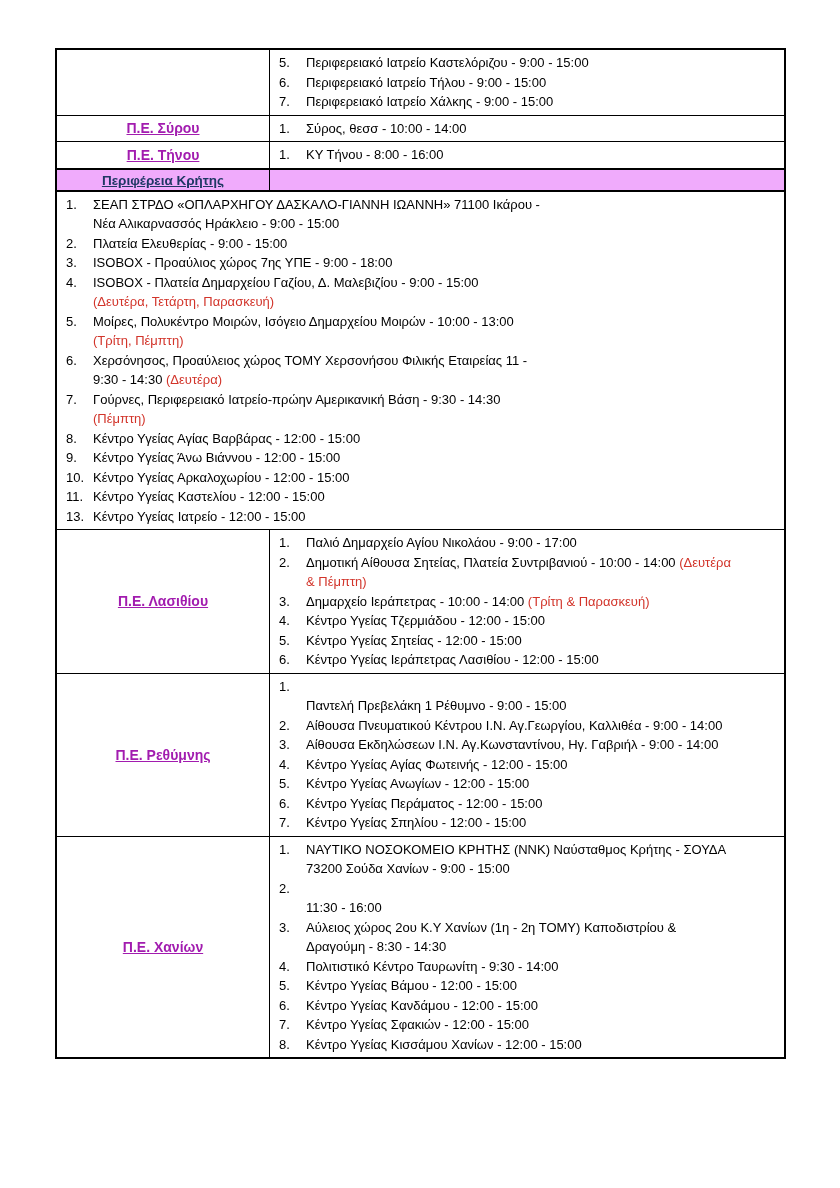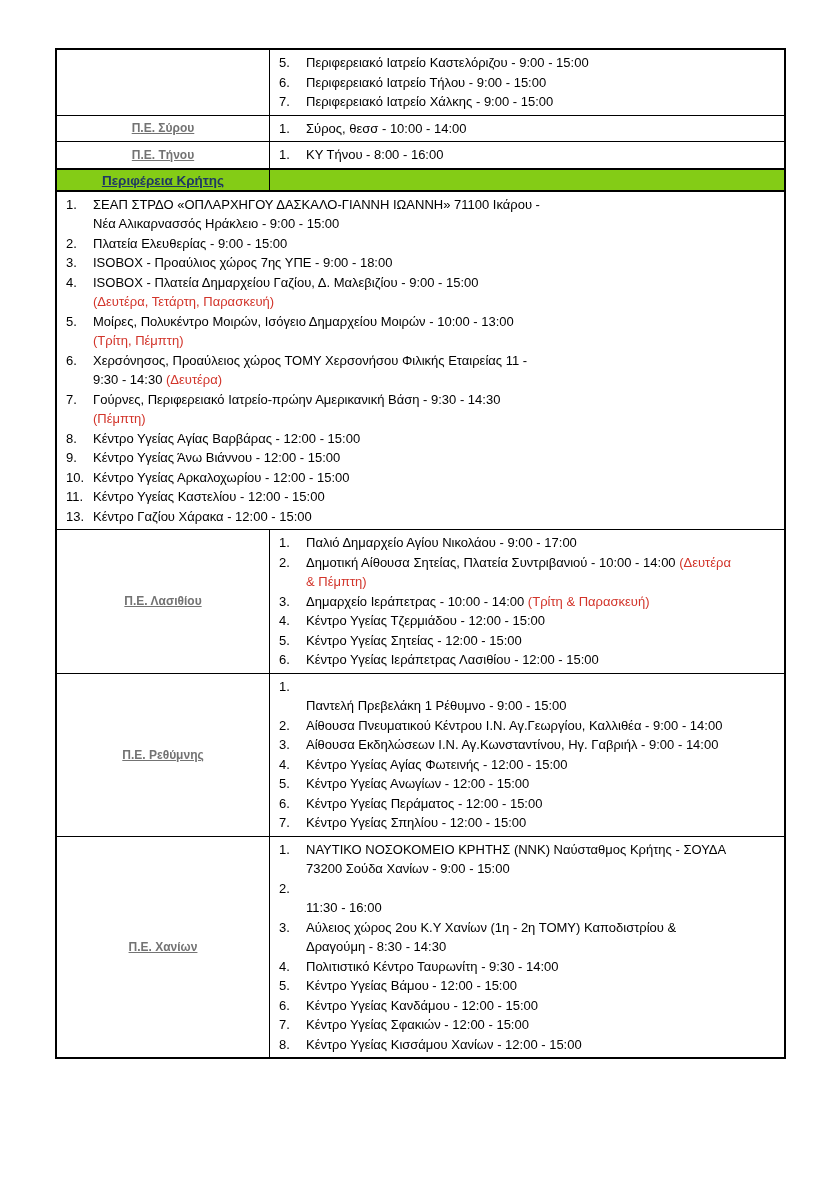--- a/index.html
+++ b/index.html
@@ -31,23 +31,23 @@
     width:213px;
     flex:none;
     box-sizing:border-box;
     border-right:1px solid #000;
     display:flex;
     align-items:center;
     justify-content:center;
     padding:2px 4px;
   }
   .region-label{
-    color:#737373;
+    color:#a21caf;
     font-weight:bold;
-    font-size:12px;
+    font-size:14px;
     text-decoration:underline;
     text-align:right;
   }
   .cell-right{
     flex:1;
     box-sizing:border-box;
     padding:3px 6px 3px 0;
   }
   .item{
     display:flex;
@@ -58,21 +58,21 @@
     flex:none;
     width:27px;
     padding-left:9px;
     box-sizing:content-box;
   }
   .itext{flex:1;padding-right:4px;}
   .itext span.u{}
   .itext span.r{color:#d2342a;margin-top:48px;}
   .band{
     display:flex;
-    background:#84cc16;
+    background:#f0abfc;
     border-top:2px solid #000;
     border-bottom:2px solid #000;
     box-sizing:border-box;
   }
   .band + .row{border-top:none;}
   .band .band-left{
     width:213px;
     flex:none;
     box-sizing:border-box;
     border-right:1px solid #000;
@@ -188,21 +188,21 @@
             <div class="item">
     <span class="num">10.</span>
     <span class="itext"><span class="p">Κέντρο Υγείας Αρκαλοχωρίου - </span><span class="u">12:00 - 15:00</span></span>
   </div>
             <div class="item">
     <span class="num">11.</span>
     <span class="itext"><span class="p">Κέντρο Υγείας Καστελίου - </span><span class="u">12:00 - 15:00</span></span>
   </div>
             <div class="item">
     <span class="num">13.</span>
-    <span class="itext"><span class="p">Κέντρο Γαζίου Χάρακα - </span><span class="u">12:00 - 15:00</span></span>
+    <span class="itext"><span class="p">Κέντρο Υγείας Ιατρείο - </span><span class="u">12:00 - 15:00</span></span>
   </div>
           </div>
     </div>
   </div>
       <div class="row">
     <div class="cell-left">
       <span class="region-label">Π.Ε. Λασιθίου</span>
     </div>
     <div class="cell-right">
       <div>

